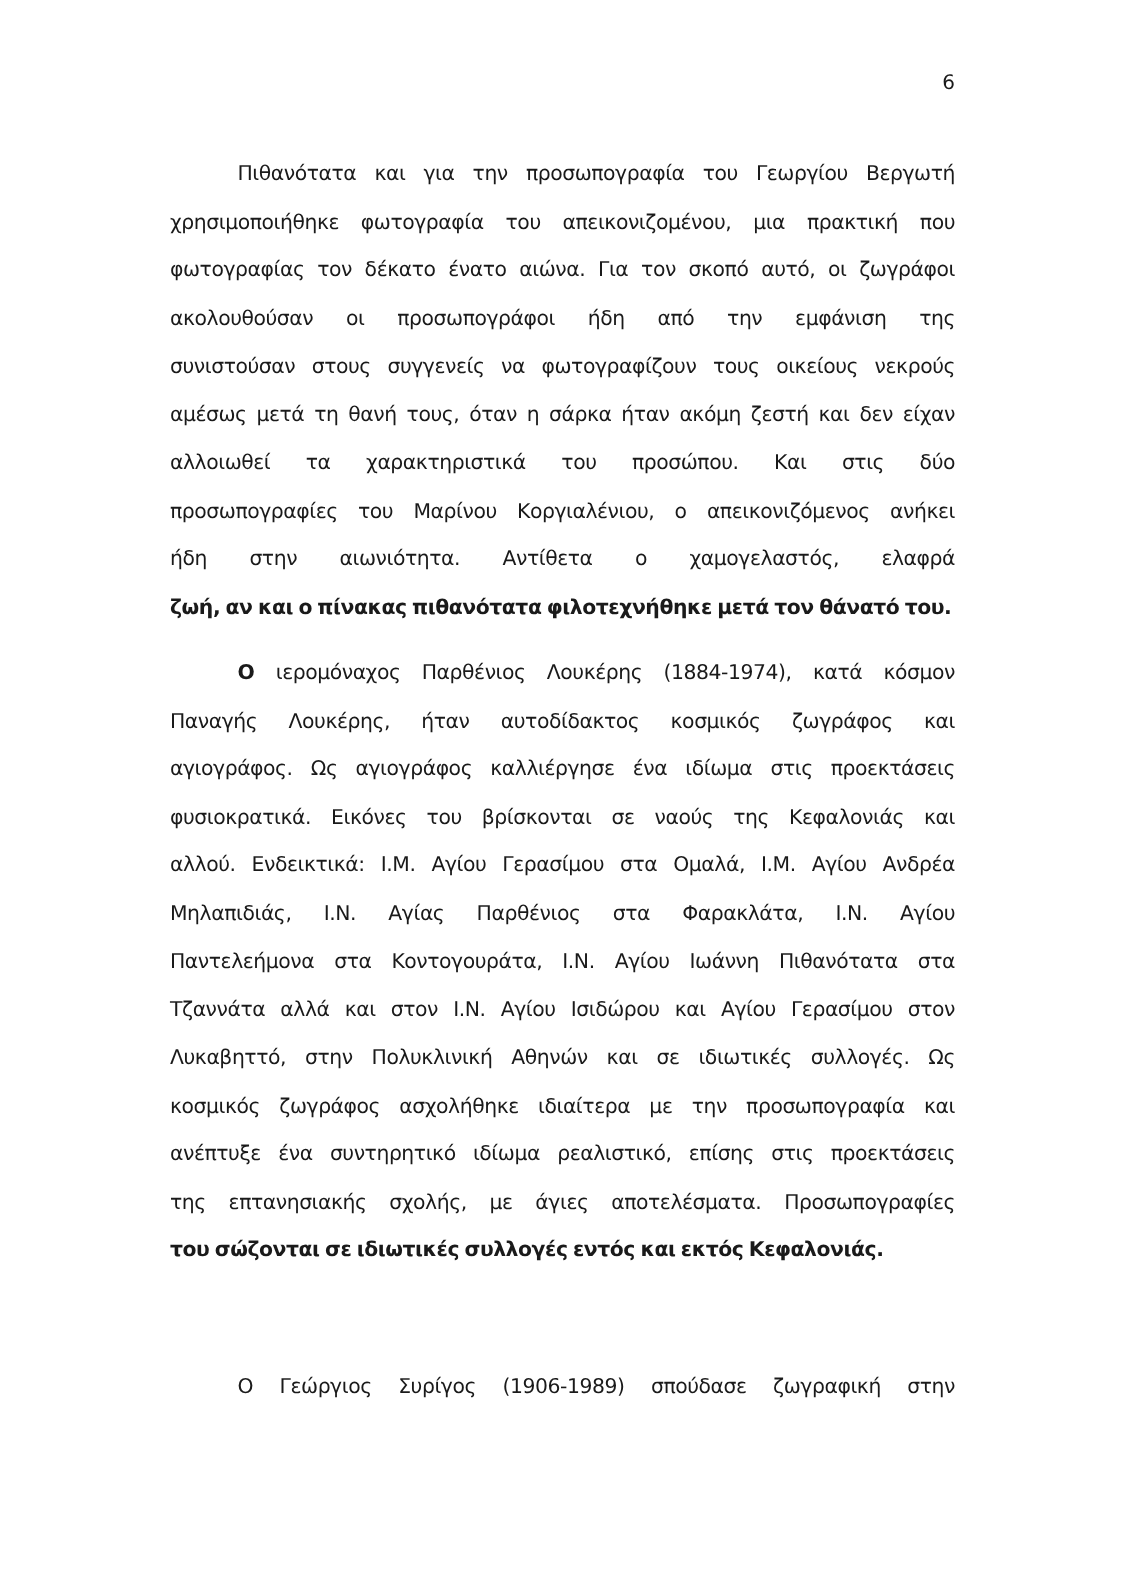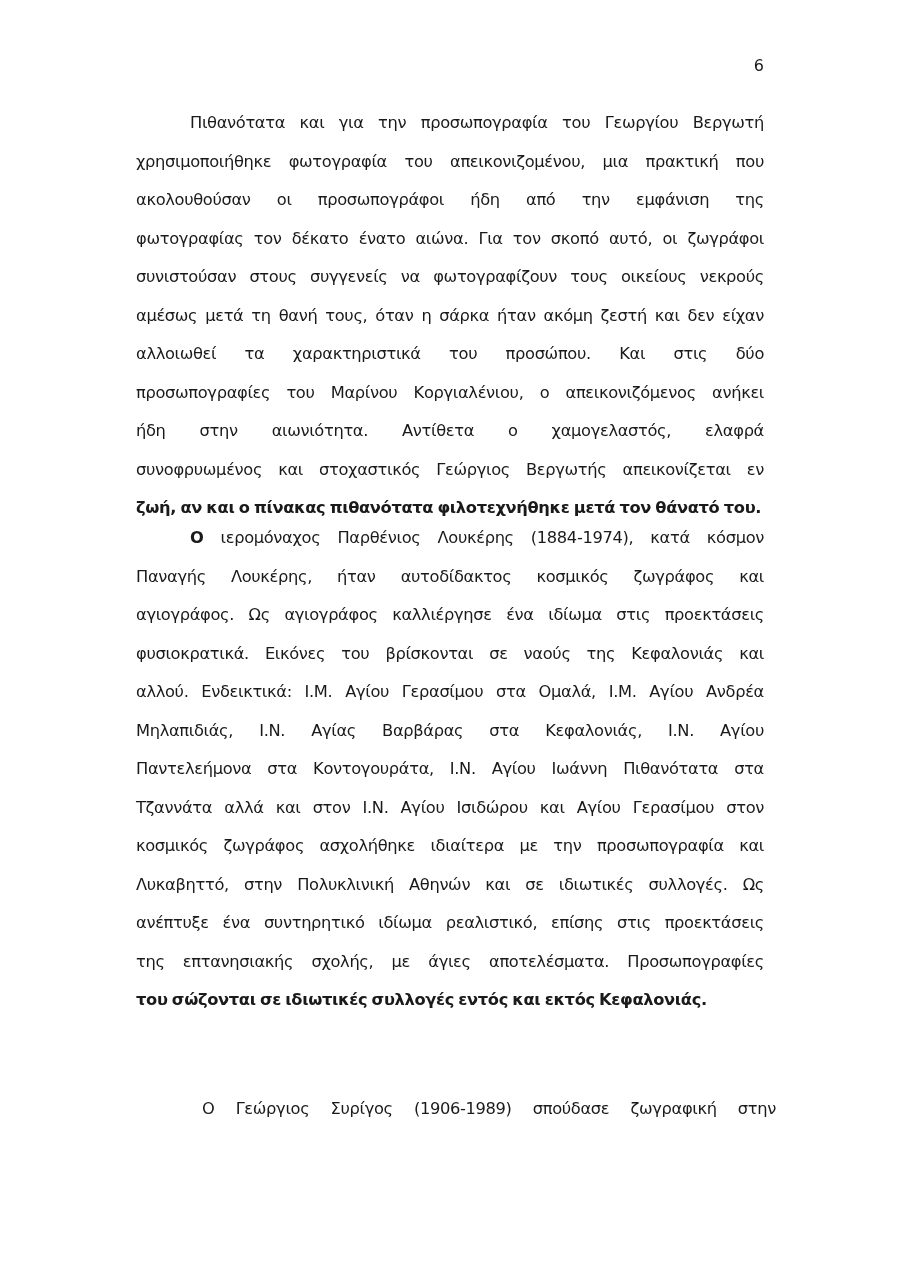--- a/index.html
+++ b/index.html
@@ -38,57 +38,56 @@
       text-align-last: justify;
       word-spacing: -1px;
     }
     .line.last {
       text-align-last: left;
       font-weight: bold;
     }
     .line.indent {
       padding-left: 54px;
     }
-    .para1 { top: 104px; }
+    .para1 { top: 120px; }
     .para2 { top: 519px; }
-    .para3 { top: 1090px; margin-left: 12px; }
+    .para3 { top: 1090px; }
     .bold-lead {
       font-weight: bold;
     }
   </style>
 </head>
 <body>
 
 <div class="page-number">6</div>
 
 <div class="body-text para1">
   <span class="line indent">Πιθανότατα και για την προσωπογραφία του Γεωργίου Βεργωτή</span>
   <span class="line">χρησιμοποιήθηκε φωτογραφία του απεικονιζομένου, μια πρακτική που</span>
+  <span class="line">φωτογραφίας τον δέκατο ένατο αιώνα. Για τον σκοπό αυτό, οι ζωγράφοι</span>
   <span class="line">ακολουθούσαν οι προσωπογράφοι ήδη από την εμφάνιση της</span>
-  <span class="line">φωτογραφίας τον δέκατο ένατο αιώνα. Για τον σκοπό αυτό, οι ζωγράφοι</span>
   <span class="line">συνιστούσαν στους συγγενείς να φωτογραφίζουν τους οικείους νεκρούς</span>
   <span class="line">αμέσως μετά τη θανή τους, όταν η σάρκα ήταν ακόμη ζεστή και δεν είχαν</span>
   <span class="line">αλλοιωθεί τα χαρακτηριστικά του προσώπου.  Και στις δύο</span>
   <span class="line">προσωπογραφίες του Μαρίνου Κοργιαλένιου, ο απεικονιζόμενος ανήκει</span>
   <span class="line">ήδη στην αιωνιότητα. Αντίθετα ο χαμογελαστός,  ελαφρά</span>
-  <span class="line">συνοφρυωμένος και στοχαστικός Γεώργιος Βεργωτής απεικονίζεται εν</span>
   <span class="line last">ζωή, αν και ο πίνακας πιθανότατα  φιλοτεχνήθηκε μετά τον θάνατό του.</span>
 </div>
 
 <div class="body-text para2">
   <span class="line indent"><b class="bold-lead">Ο</b> <span>ιερομόναχος Παρθένιος Λουκέρης (1884-1974), κατά κόσμον</span></span>
   <span class="line">Παναγής Λουκέρης, ήταν αυτοδίδακτος κοσμικός ζωγράφος και</span>
   <span class="line">αγιογράφος. Ως αγιογράφος καλλιέργησε ένα ιδίωμα στις  προεκτάσεις</span>
   <span class="line">φυσιοκρατικά. Εικόνες του βρίσκονται σε ναούς της Κεφαλονιάς και</span>
   <span class="line">αλλού. Ενδεικτικά: Ι.Μ. Αγίου Γερασίμου στα Ομαλά, Ι.Μ. Αγίου Ανδρέα</span>
-  <span class="line">Μηλαπιδιάς, Ι.Ν. Αγίας Βαρβάρας στα Κεφαλονιάς, Ι.Ν. Αγίου</span>
+  <span class="line">Μηλαπιδιάς, Ι.Ν. Αγίας Παρθένιος στα Φαρακλάτα, Ι.Ν. Αγίου</span>
   <span class="line">Παντελεήμονα στα Κοντογουράτα, Ι.Ν. Αγίου Ιωάννη Πιθανότατα στα</span>
   <span class="line">Τζαννάτα αλλά και στον Ι.Ν. Αγίου Ισιδώρου και Αγίου Γερασίμου στον</span>
+  <span class="line">Λυκαβηττό, στην Πολυκλινική Αθηνών και σε ιδιωτικές συλλογές. Ως</span>
   <span class="line">κοσμικός ζωγράφος ασχολήθηκε ιδιαίτερα με την προσωπογραφία και</span>
-  <span class="line">Λυκαβηττό, στην Πολυκλινική Αθηνών και σε ιδιωτικές συλλογές. Ως</span>
   <span class="line">ανέπτυξε ένα συντηρητικό ιδίωμα ρεαλιστικό, επίσης στις προεκτάσεις</span>
   <span class="line">της επτανησιακής σχολής, με  άγιες αποτελέσματα. Προσωπογραφίες</span>
   <span class="line last">του σώζονται σε ιδιωτικές συλλογές εντός και εκτός Κεφαλονιάς.</span>
 </div>
 
 <div class="body-text para3">
   <span class="line indent">Ο Γεώργιος Συρίγος (1906-1989) σπούδασε ζωγραφική στην</span>
 </div>
 
 </body></html>

